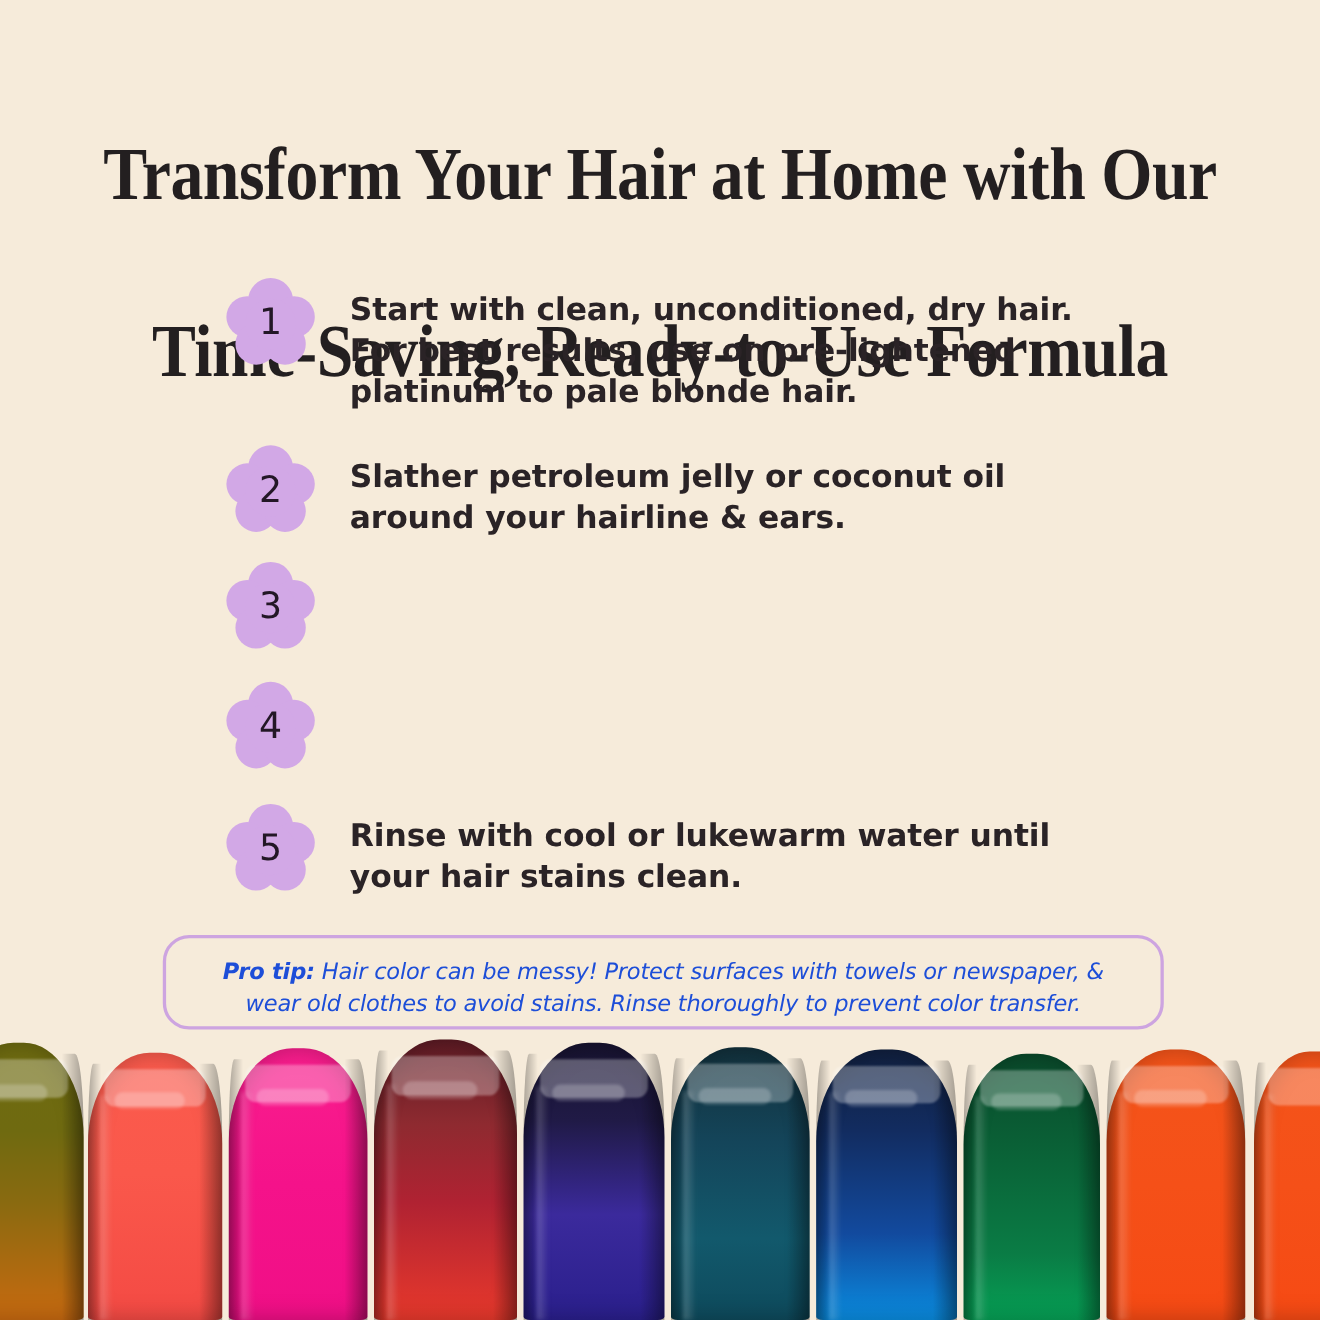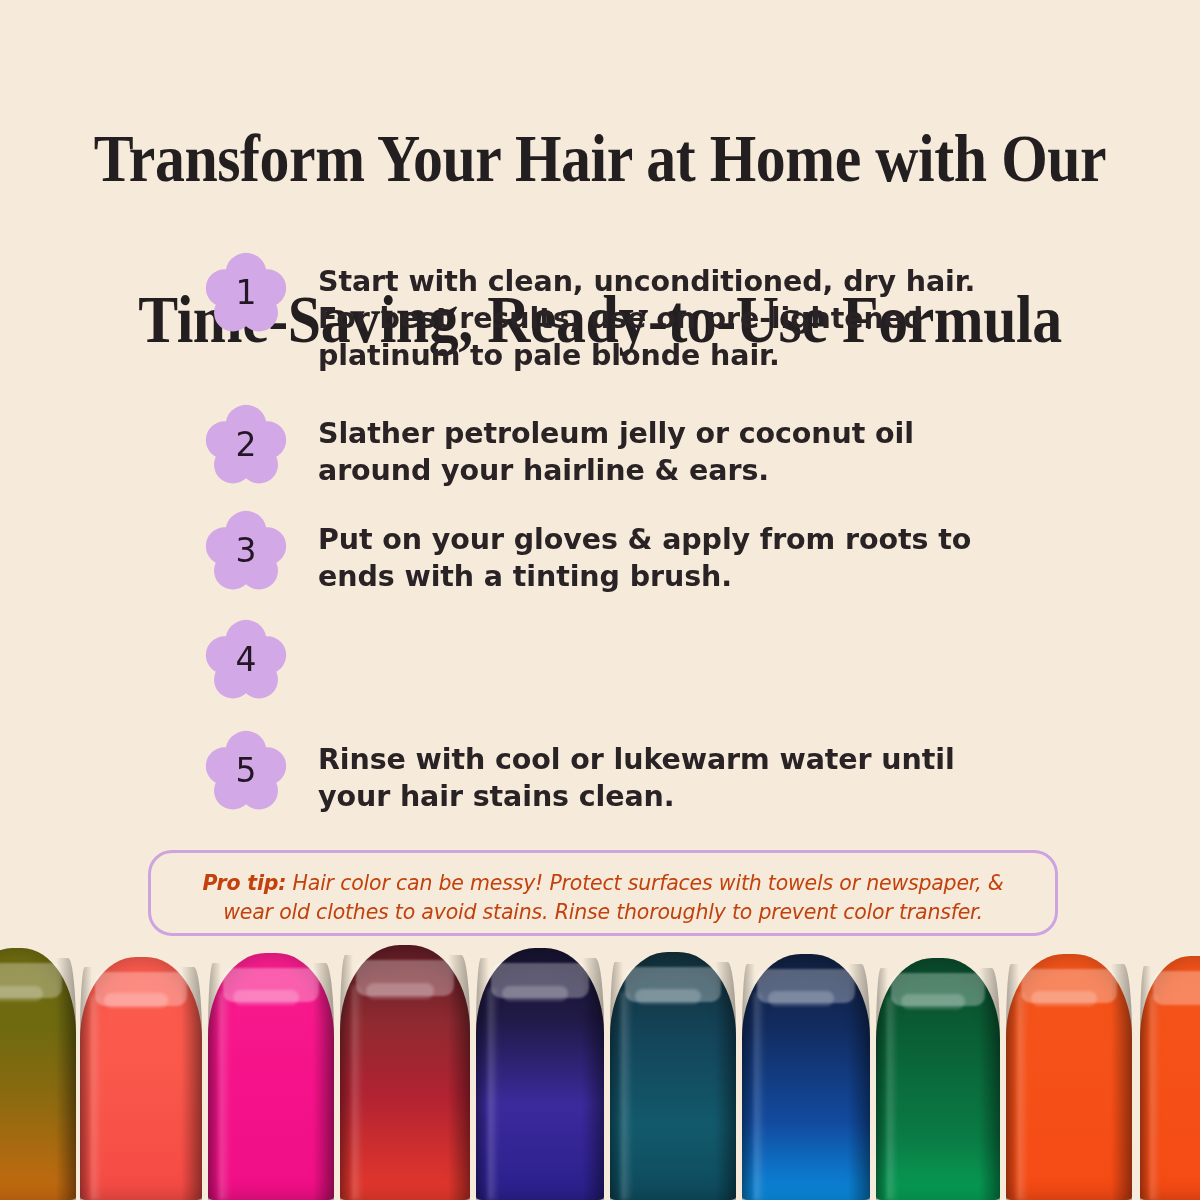--- a/index.html
+++ b/index.html
@@ -91,21 +91,21 @@
     display: flex;
     align-items: center;
     justify-content: center;
     padding: 0 26px;
   }
   .protip-text {
     font-family: "DejaVu Sans", sans-serif;
     font-size: 20.5px;
     line-height: 1.42;
     font-style: italic;
-    color: #c2410c;
+    color: #1d4ed8;
     text-align: center;
     letter-spacing: -0.2px;
     margin-top: 10px;
   }
   .protip-label {
     font-weight: bold;
     font-style: italic;
   }
 
   
@@ -224,22 +224,20 @@
             <circle cx="50" cy="26" r="25"></circle>
             <circle cx="24" cy="44" r="23"></circle>
             <circle cx="76" cy="44" r="23"></circle>
             <circle cx="34" cy="74" r="23"></circle>
             <circle cx="66" cy="74" r="23"></circle>
             <circle cx="50" cy="52" r="28"></circle>
           </g>
         </svg>
         <span class="step-num">3</span>
       </div>
-      <div class="step-text">Put on your gloves &amp; apply from roots to
-ends with a tinting brush.</div>
     </div>
 
     <div class="step" style="left:205px; top:371px;">
       <div class="step-marker">
         <svg class="flower" viewBox="0 0 100 100">
           <g fill="#d2a8e6">
             <circle cx="50" cy="26" r="25"></circle>
             <circle cx="24" cy="44" r="23"></circle>
             <circle cx="76" cy="44" r="23"></circle>
             <circle cx="34" cy="74" r="23"></circle>

